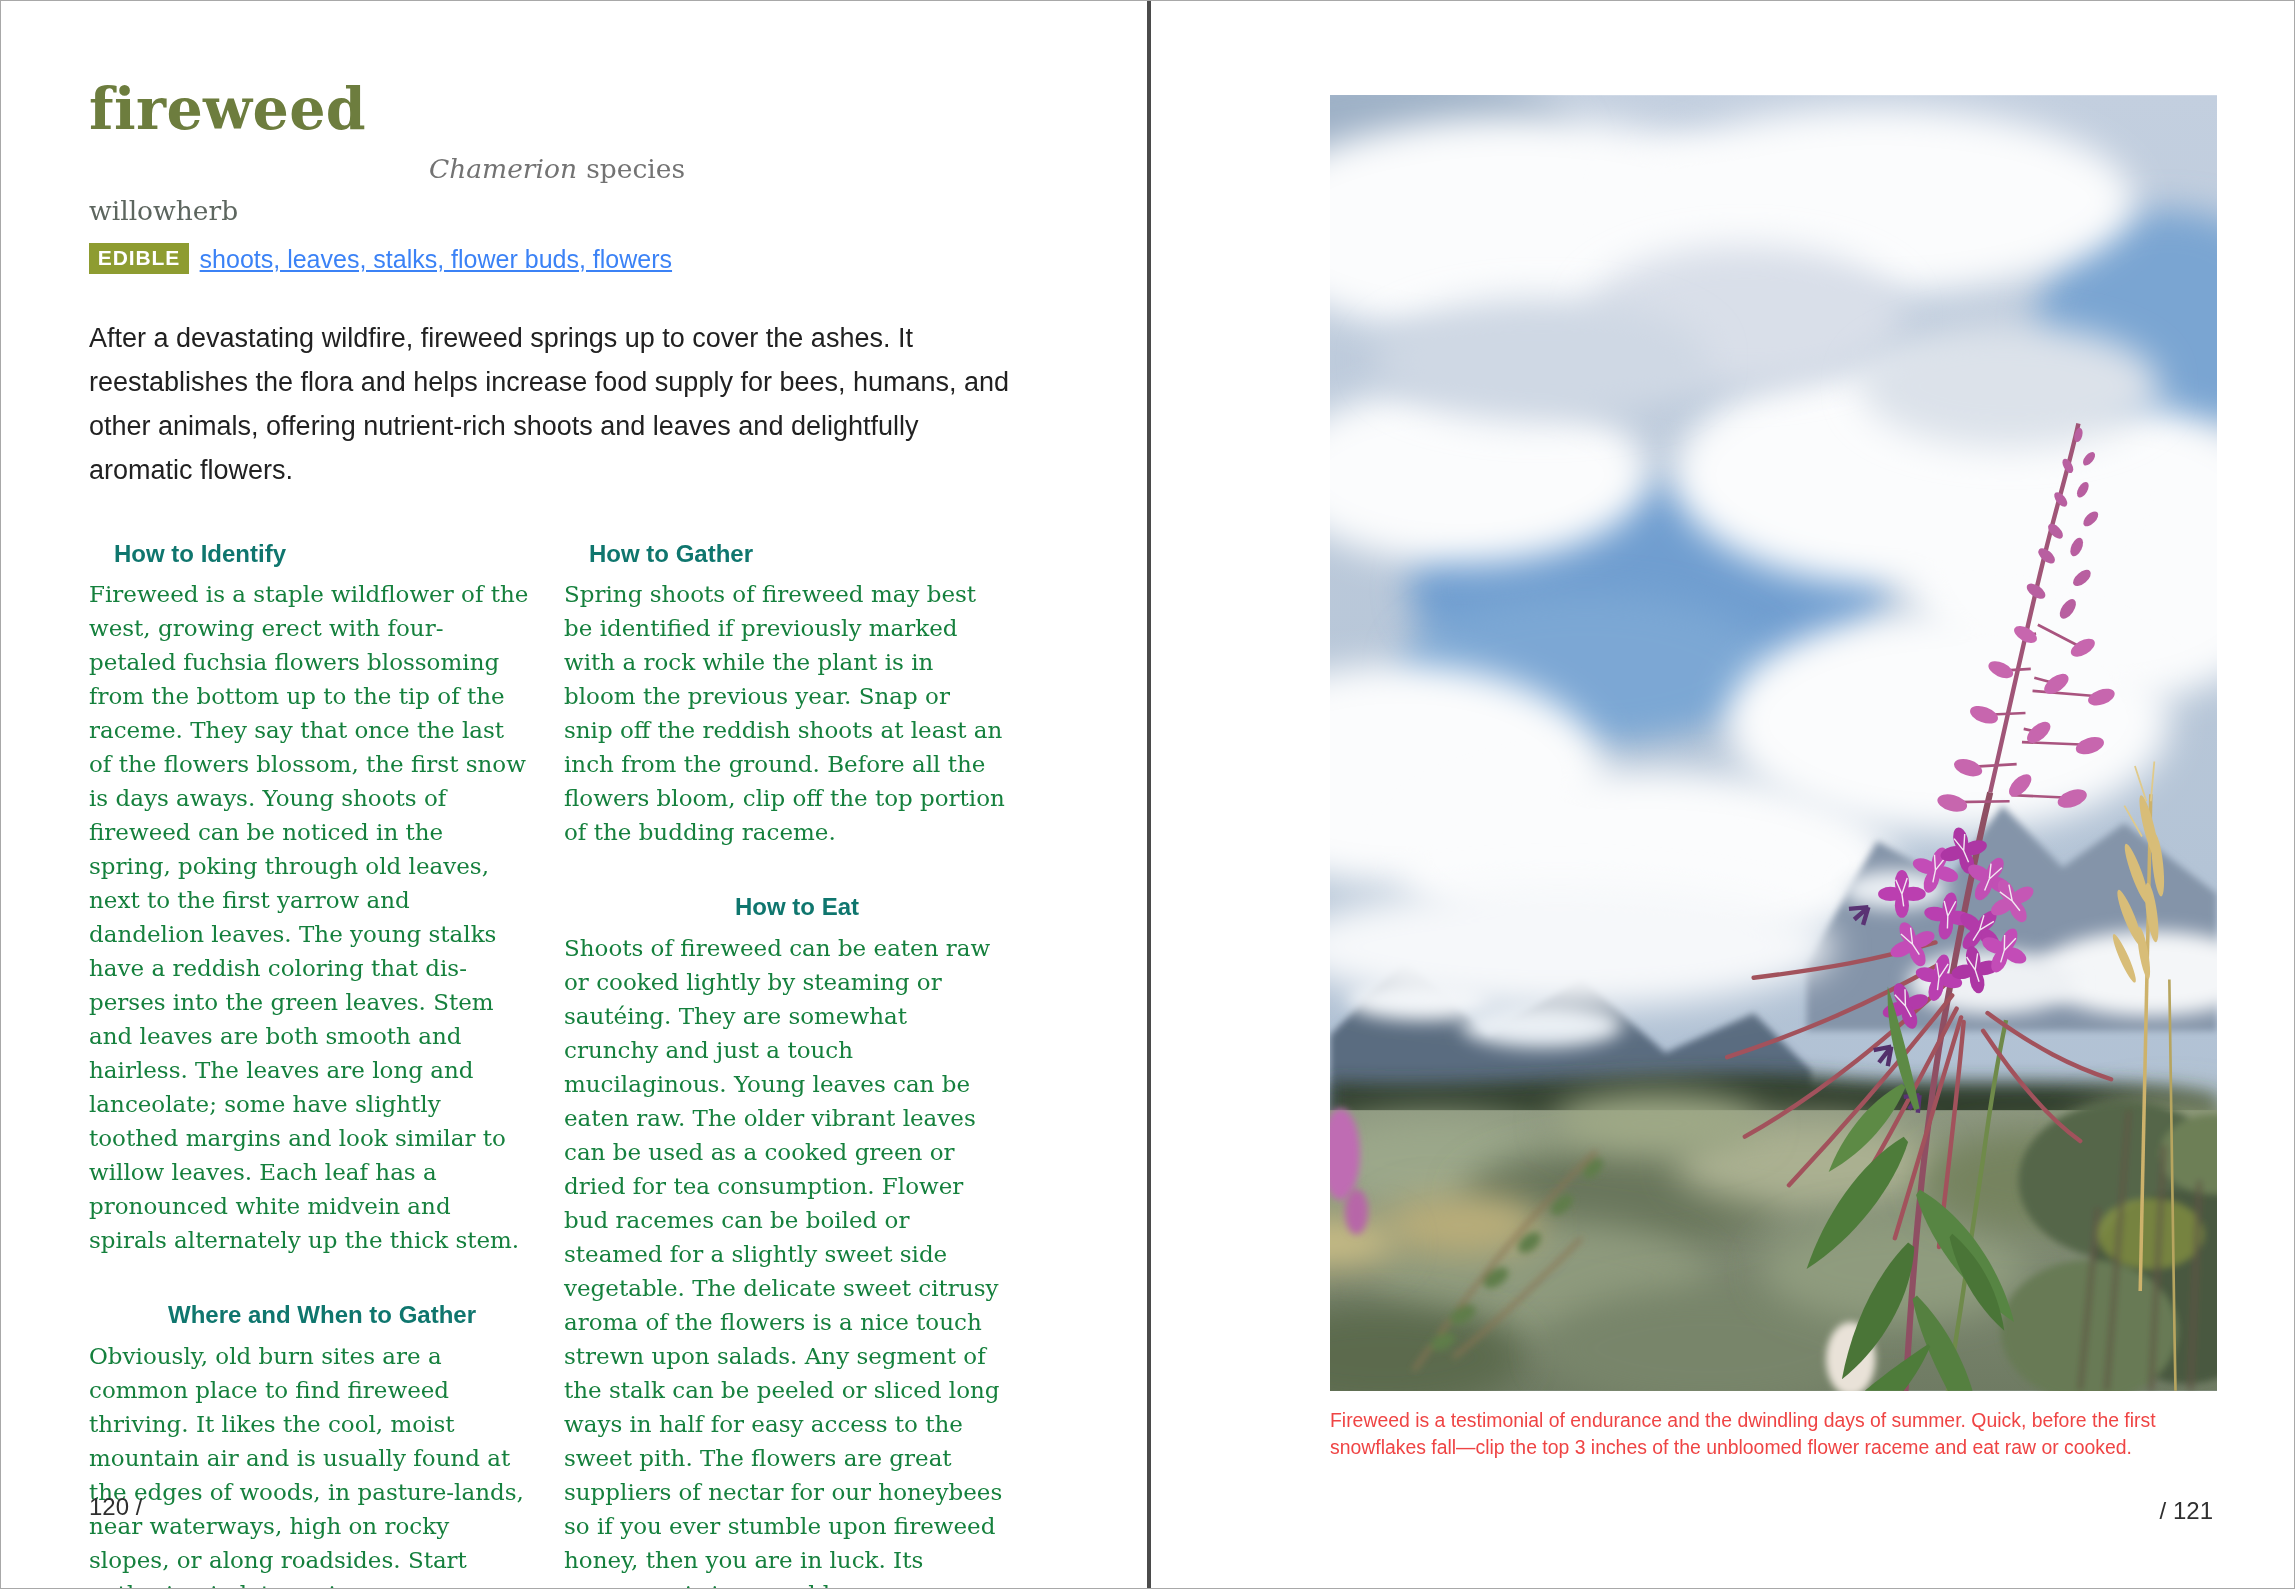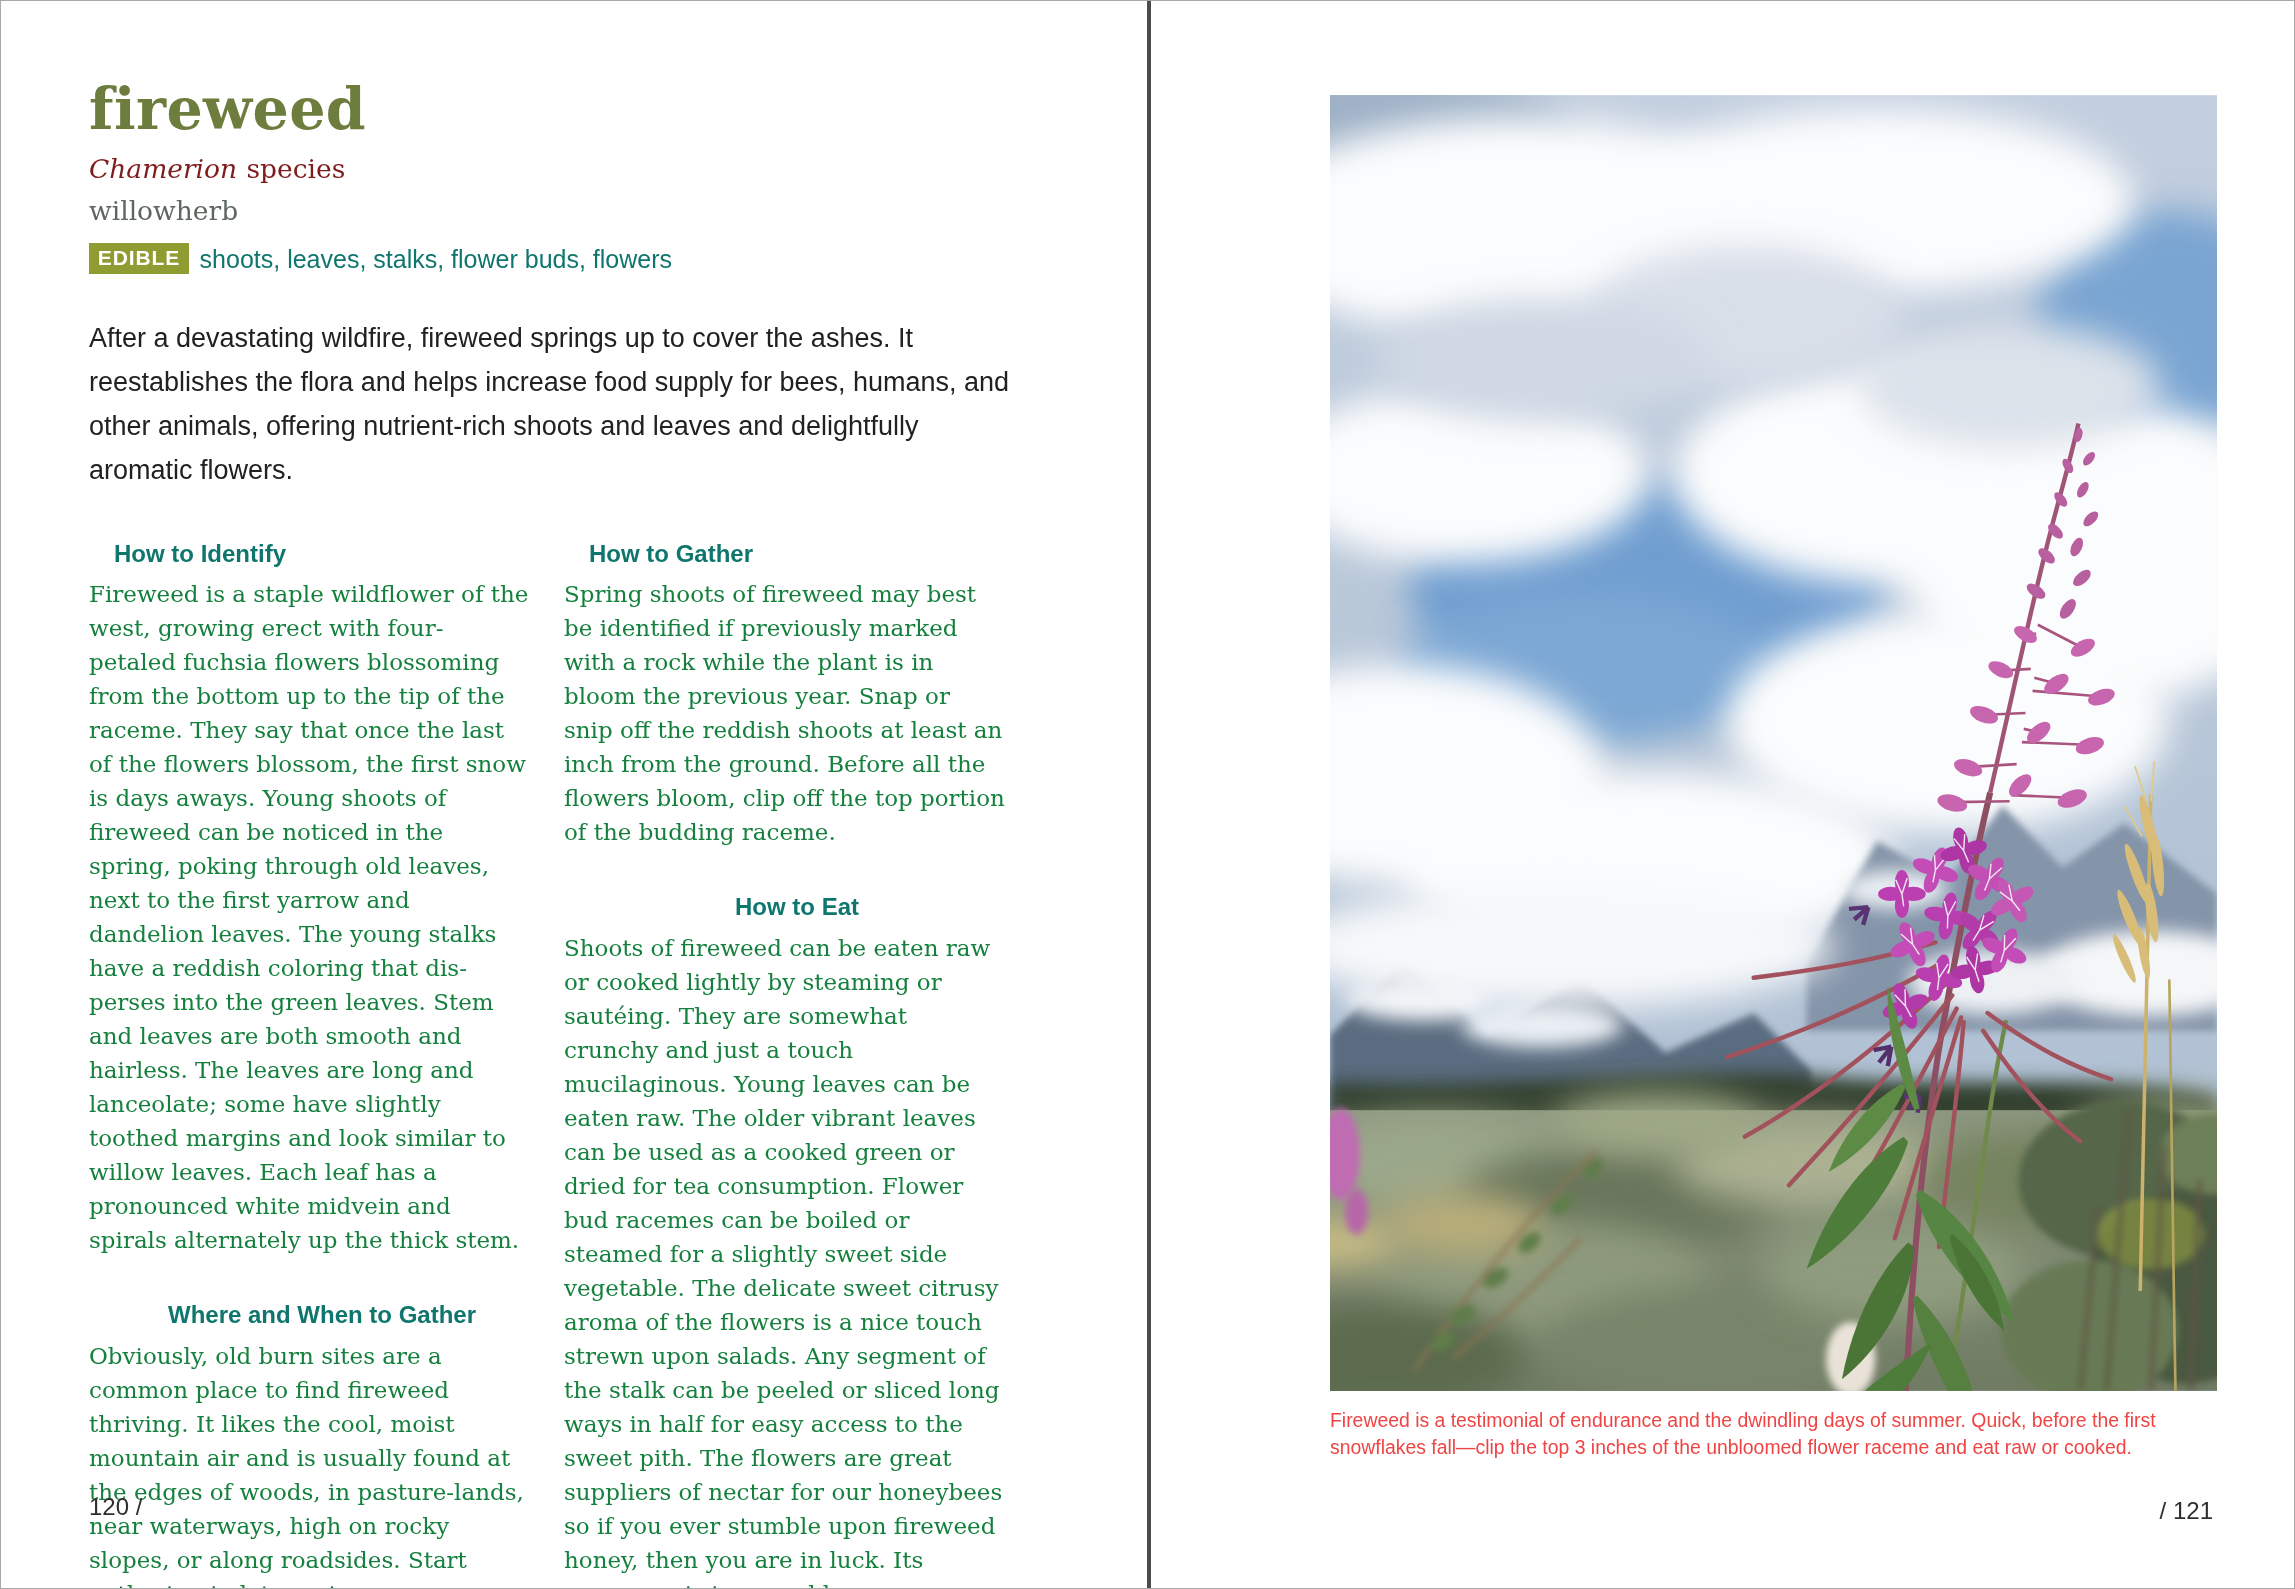--- a/index.html
+++ b/index.html
@@ -10,34 +10,34 @@
   }
   .divider{position:absolute;left:1146px;top:0;width:3.5px;height:1589px;background:#4b4b4b;}
 
   
   .left-content{position:absolute;left:88px;top:78px;width:936px;}
   .title{
     font-family:"DejaVu Serif", serif;font-weight:600;font-size:57px;
     color:#6d7d3e;margin:0;line-height:1.05;letter-spacing:0.4px;
   }
   .species{
-    font-family:"DejaVu Serif", serif;font-size:26.5px;color:#7f1d1d;
-    margin-top:14px;line-height:1.2;
+    font-family:"DejaVu Serif", serif;font-size:26.5px;color:#737373;
+    margin-top:14px;line-height:1.2;text-align:center;
   }
   .species .genus{font-style:italic;margin-right:.35em;}
   .common{
     font-family:"DejaVu Serif", serif;font-size:26.5px;color:#5d665f;
     margin-top:10.6px;line-height:1.2;
   }
   .badge-row{margin-top:16px;display:flex;align-items:flex-end;}
   .badge{
     background:#8e9c31;color:#ffffff;font-weight:bold;font-size:21px;
     padding:4.4px 8.8px 5.3px;letter-spacing:0.9px;line-height:1;
   }
-  .badge-parts{font-size:25px;color:#0f766e;margin-left:10.6px;}
+  .badge-parts{font-size:25px;color:#3b82f6;margin-left:10.6px;text-decoration:underline;}
   .intro{
     margin-top:42px;width:923px;font-size:27px;line-height:44px;color:#212121;
   }
   .columns{margin-top:48px;display:flex;gap:34px;}
   .col{width:441px;}
   .sec-h{
     font-size:24px;font-weight:bold;color:#0f766e;padding-left:25px;
     margin:0 0 8.8px 0;line-height:1.2;
   }
   .sec-h.later{margin-top:44px;text-align:center;}

